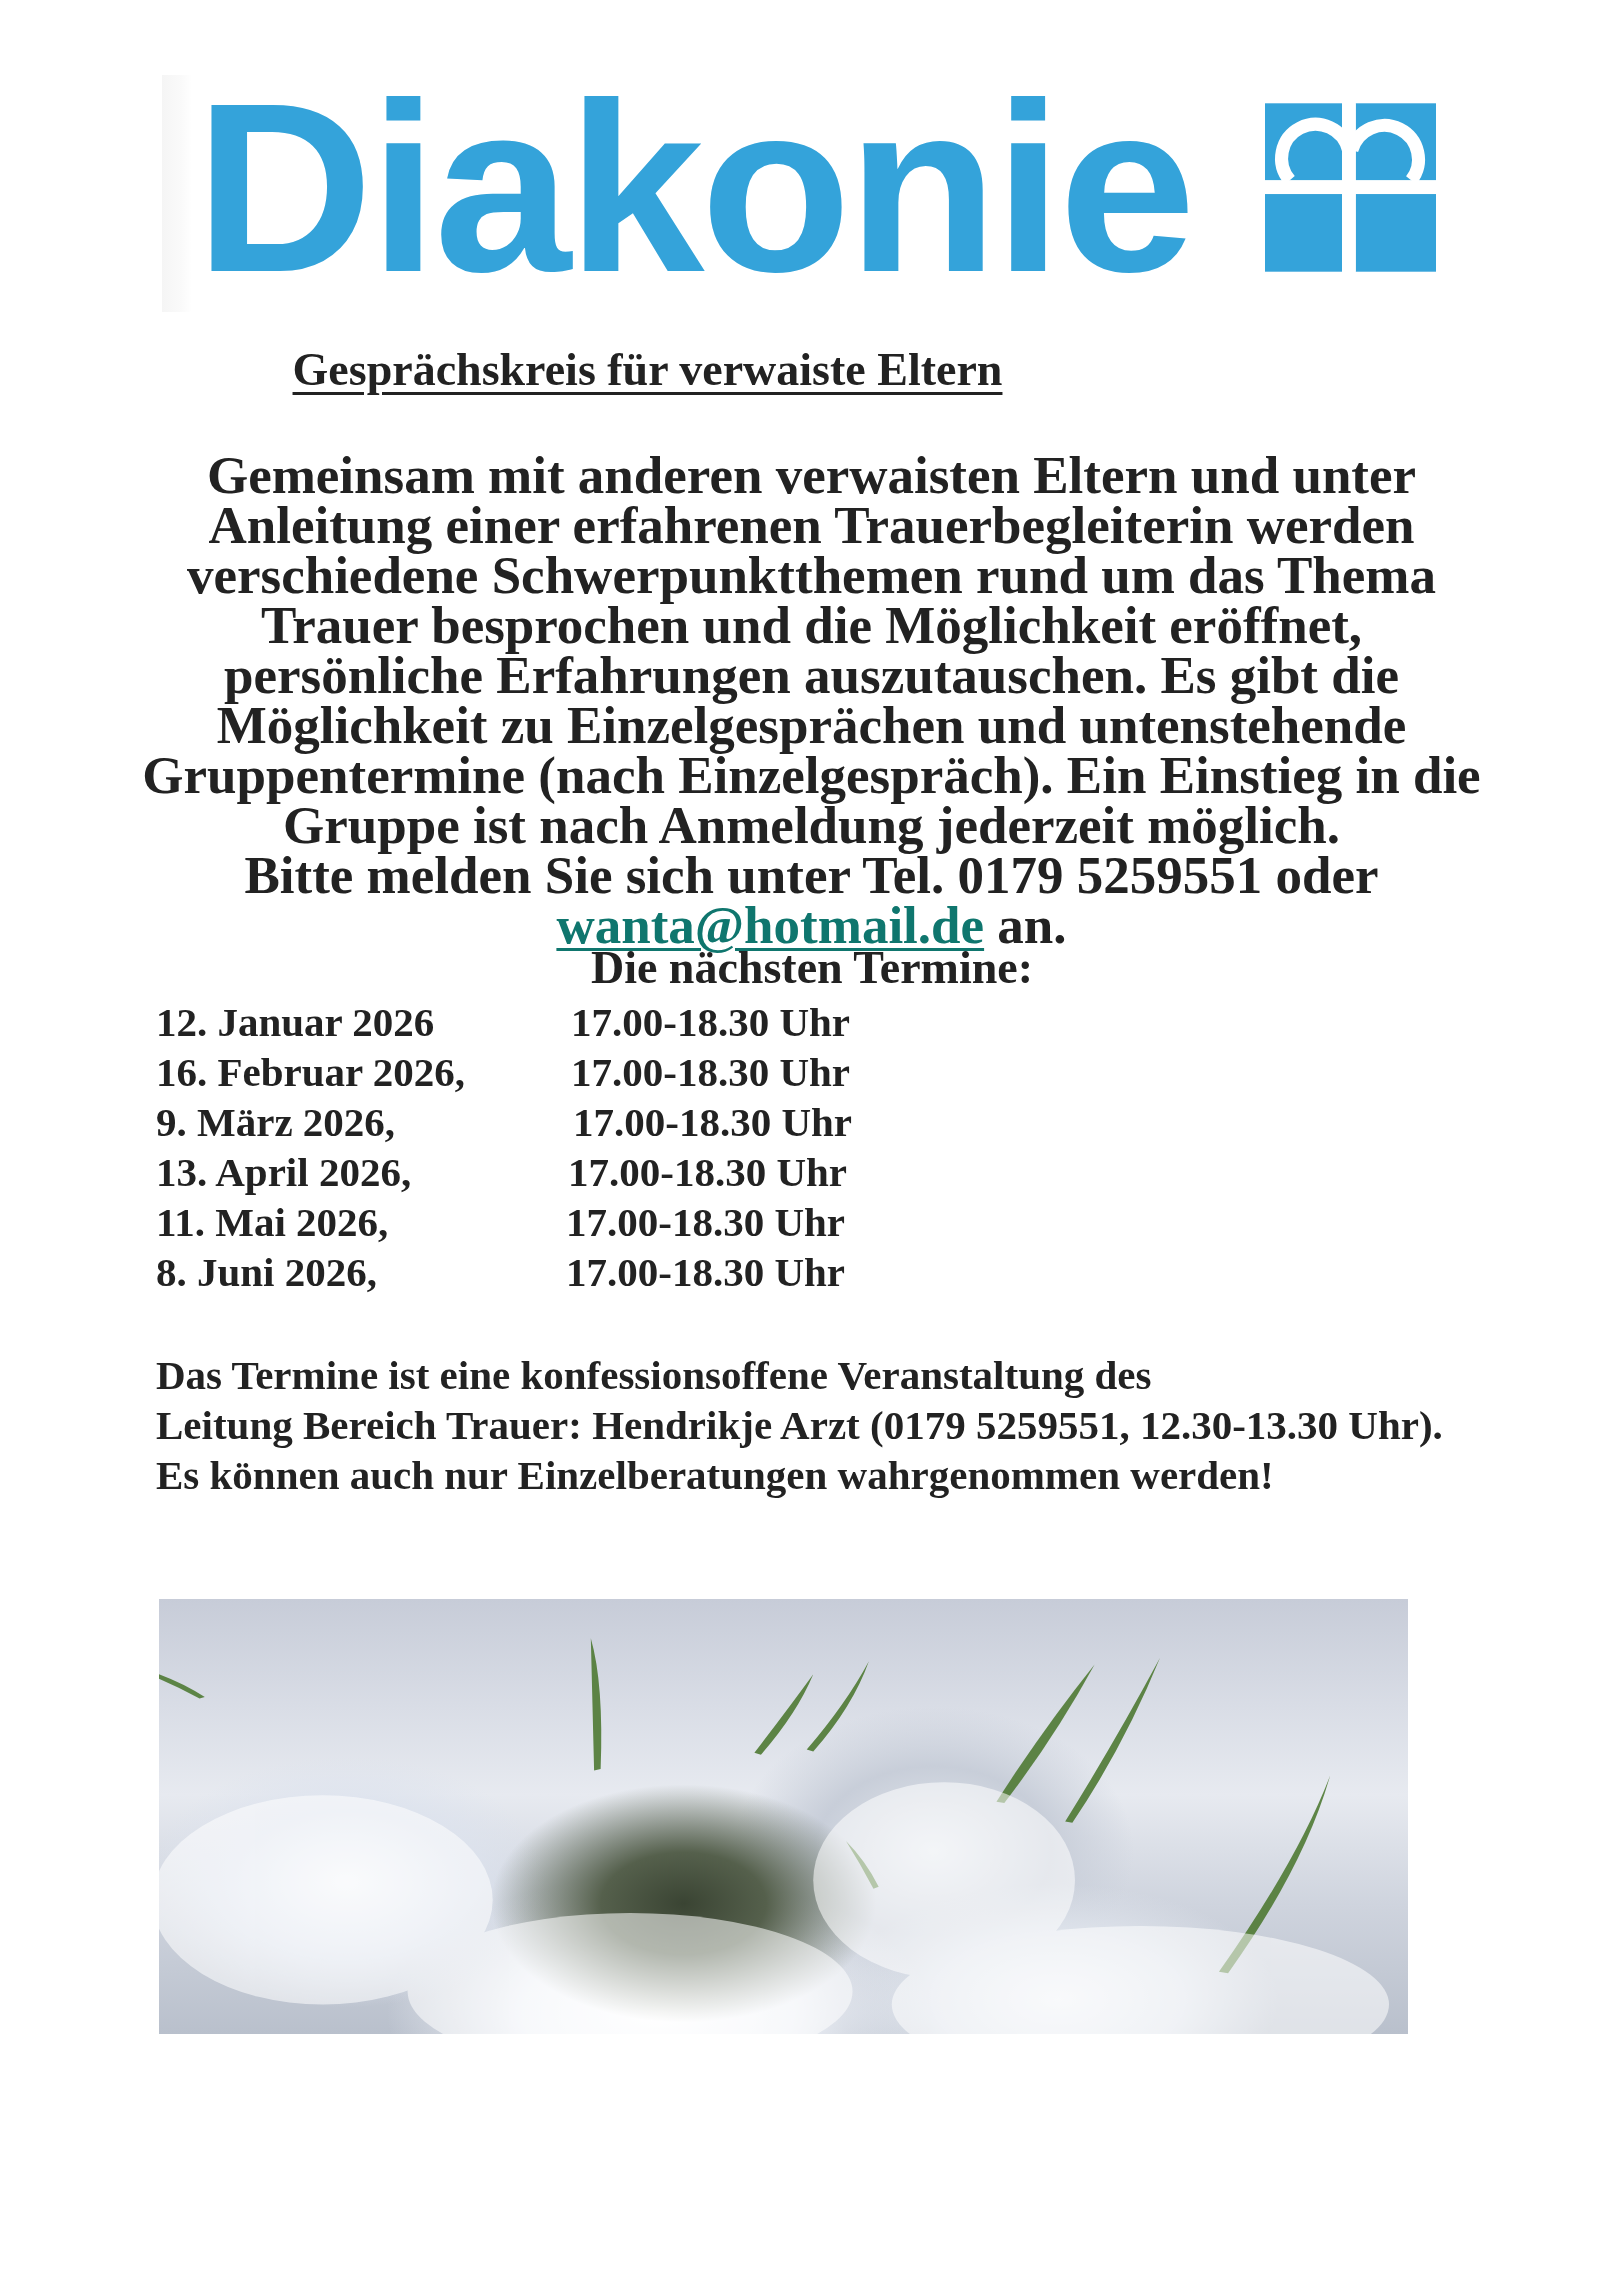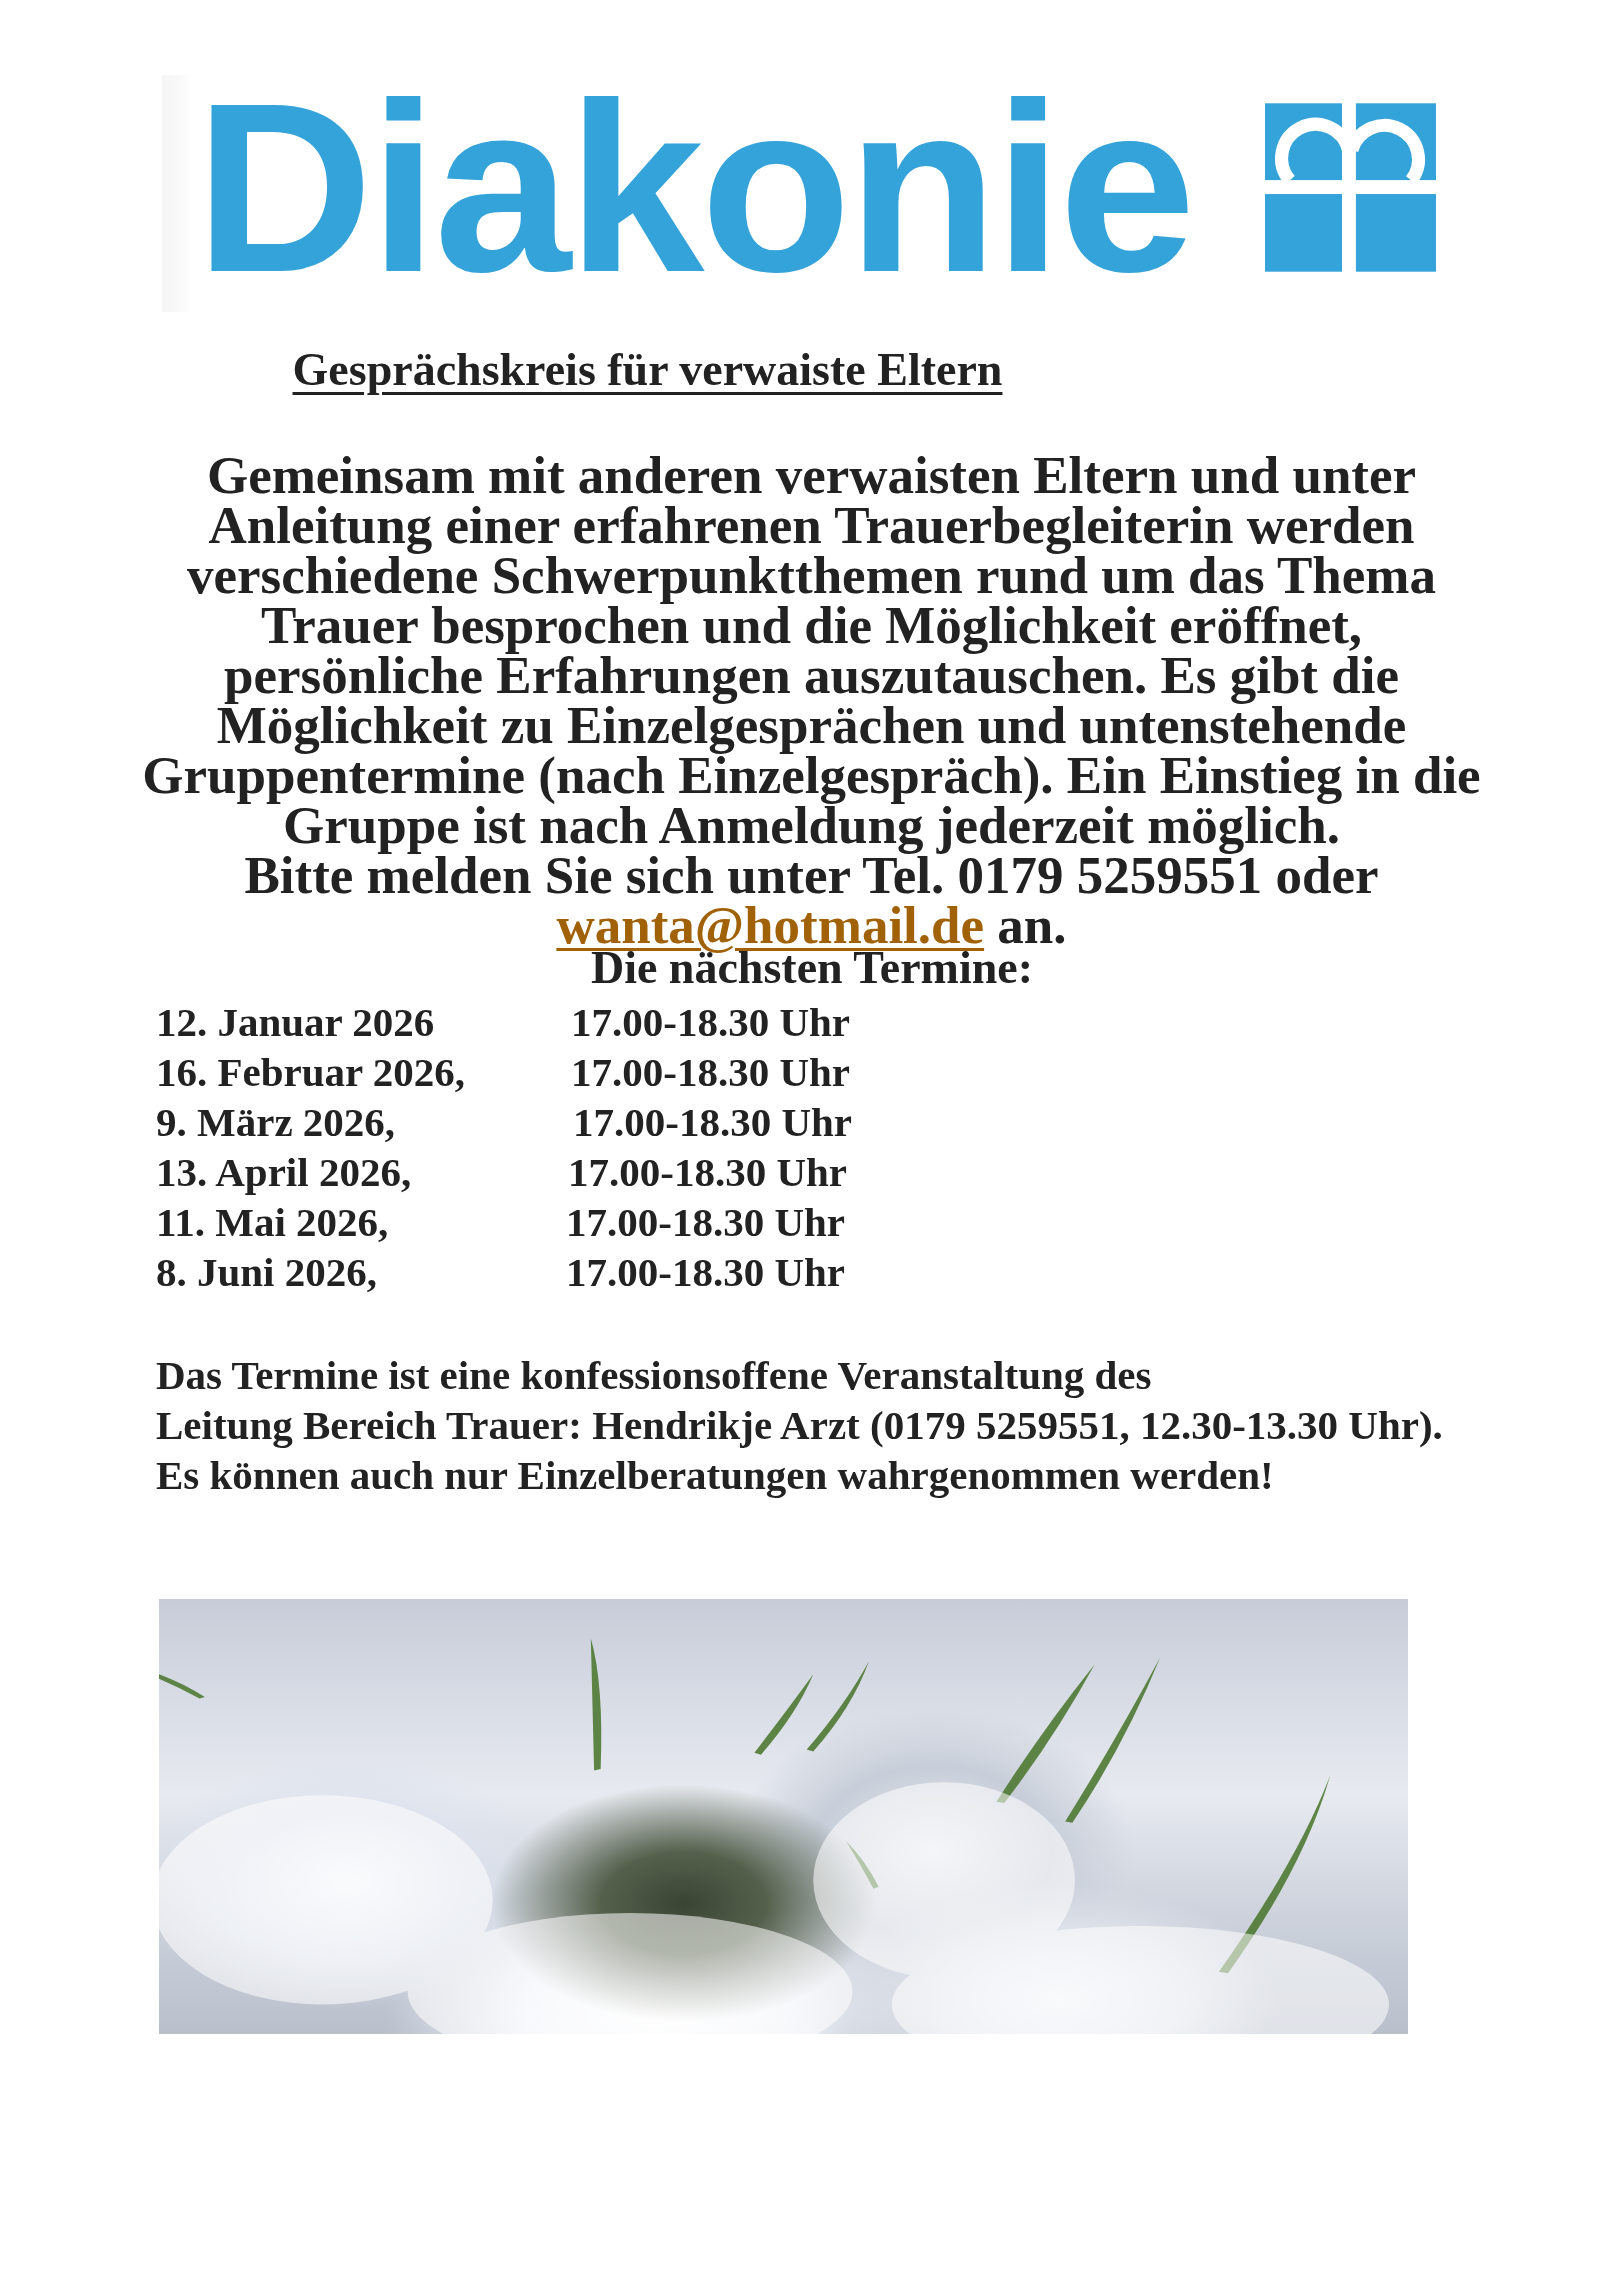--- a/index.html
+++ b/index.html
@@ -26,21 +26,21 @@
   .title {
     position: absolute; left: 0; width: 1295px; top: 344px; text-align: center;
     font-weight: bold; font-size: 46px; line-height: 52px;
     text-decoration: underline; text-decoration-thickness: 3.3px; text-underline-offset: 6.5px;
   }
   .intro {
     position: absolute; left: 131px; width: 1361px; top: 450px; text-align: center;
     font-weight: bold; font-size: 53px; line-height: 50px;
   }
   .intro p { margin: 0; }
-  .link { color: #a16207; text-decoration: underline; text-decoration-thickness: 2.6px; text-underline-offset: 5.2px; }
+  .link { color: #0f766e; text-decoration: underline; text-decoration-thickness: 2.6px; text-underline-offset: 5.2px; }
   .schedule-heading {
     position: absolute; left: 0; width: 1623px; top: 942px; text-align: center;
     font-weight: bold; font-size: 46px; line-height: 52px;
     padding-left: 1px; box-sizing: border-box;
   }
   .schedule {
     position: absolute; left: 156px; top: 997px; width: 785px;
     font-weight: bold; font-size: 41px; line-height: 50px;
   }
   .row { position: relative; height: 50px; white-space: nowrap; }

